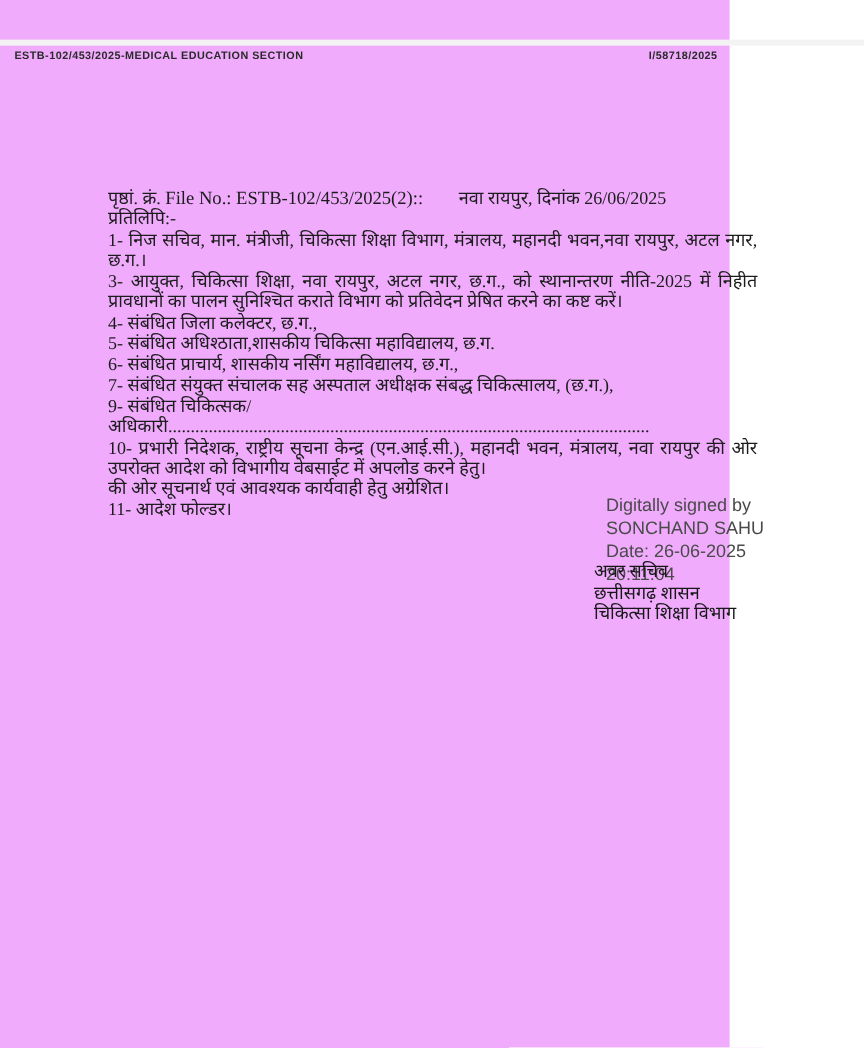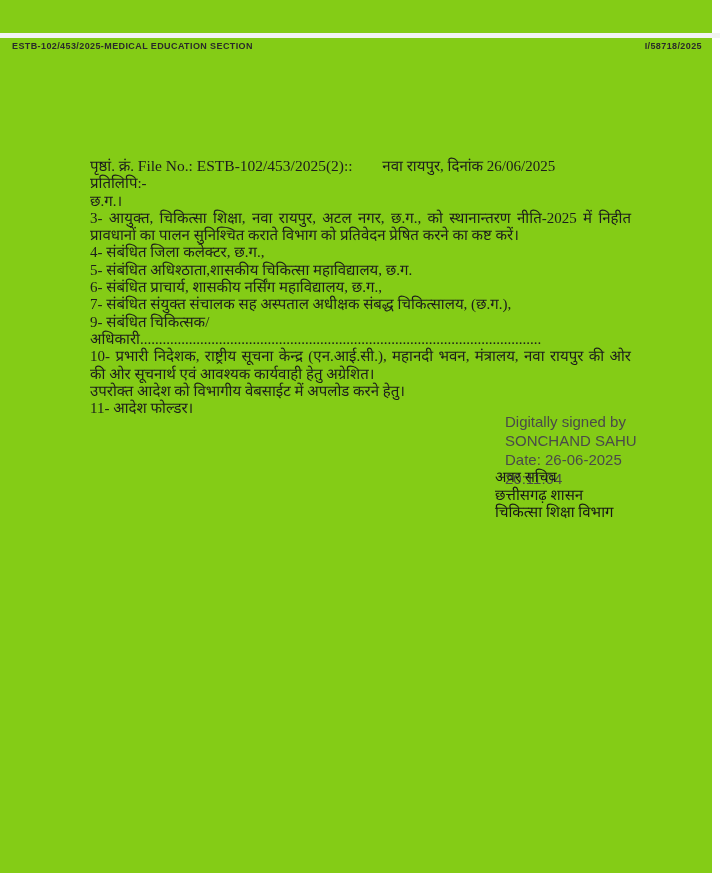--- a/index.html
+++ b/index.html
@@ -4,22 +4,22 @@
 <style>
   html, body {
     margin: 0; padding: 0;
     width: 720px; height: 873px;
     background: #ffffff;
     overflow: hidden;
     font-family: "Liberation Serif", serif;
   }
   .page {
     position: relative;
-    width: 712px; height: 873px;
-    background: #84cc16;
+    width: 608px; height: 873px;
+    background: #f0abfc;
     color: #1f1f1f;
   }
   .top-band {
     position: absolute;
     top: 33px; left: 0;
     width: 720px; height: 5px;
     background: #f3f3f3;
   }
   .doc-header {
     position: absolute;
@@ -88,31 +88,32 @@
   </div>
 
   <div class="content">
     <div class="refline">
       <span>पृष्ठां. क्रं.</span>
       <span class="file-no">File No.: ESTB-102/453/2025(2)::</span>
       <span class="place-date">नवा रायपुर, दिनांक 26/06/2025</span>
     </div>
     <div class="copy-line">प्रतिलिपि:-</div>
 
+    <div class="line just">1- निज सचिव, मान. मंत्रीजी, चिकित्सा शिक्षा विभाग, मंत्रालय, महानदी भवन,नवा रायपुर, अटल नगर,</div>
     <div class="line">छ.ग.।</div>
     <div class="line just">3- आयुक्त, चिकित्सा शिक्षा, नवा रायपुर, अटल नगर, छ.ग., को स्थानान्तरण नीति-2025 में निहीत</div>
     <div class="line">प्रावधानों का पालन सुनिश्चित कराते विभाग को प्रतिवेदन प्रेषित करने का कष्ट करें।</div>
     <div class="line">4- संबंधित जिला कलेक्टर, छ.ग.,</div>
     <div class="line">5- संबंधित अधिश्ठाता,शासकीय चिकित्सा महाविद्यालय, छ.ग.</div>
     <div class="line">6- संबंधित प्राचार्य, शासकीय नर्सिंग महाविद्यालय, छ.ग.,</div>
     <div class="line">7- संबंधित संयुक्त संचालक सह अस्पताल अधीक्षक संबद्ध चिकित्सालय, (छ.ग.),</div>
     <div class="line">9- संबंधित चिकित्सक/अधिकारी...........................................................................................................</div>
     <div class="line just">10- प्रभारी निदेशक, राष्ट्रीय सूचना केन्द्र (एन.आई.सी.), महानदी भवन, मंत्रालय, नवा रायपुर की ओर</div>
+    <div class="line">उपरोक्त आदेश को विभागीय वेबसाईट में अपलोड करने हेतु।</div>
     <div class="line">की ओर सूचनार्थ एवं आवश्यक कार्यवाही हेतु अग्रेशित।</div>
-    <div class="line">उपरोक्त आदेश को विभागीय वेबसाईट में अपलोड करने हेतु।</div>
     <div class="line">11- आदेश फोल्डर।</div>
   </div>
 
   <div class="sig-area">
     <div class="digital-sig">
       <div>Digitally signed by</div>
       <div>SONCHAND SAHU</div>
       <div>Date: 26-06-2025</div>
       <div>20:11:04</div>
     </div>

